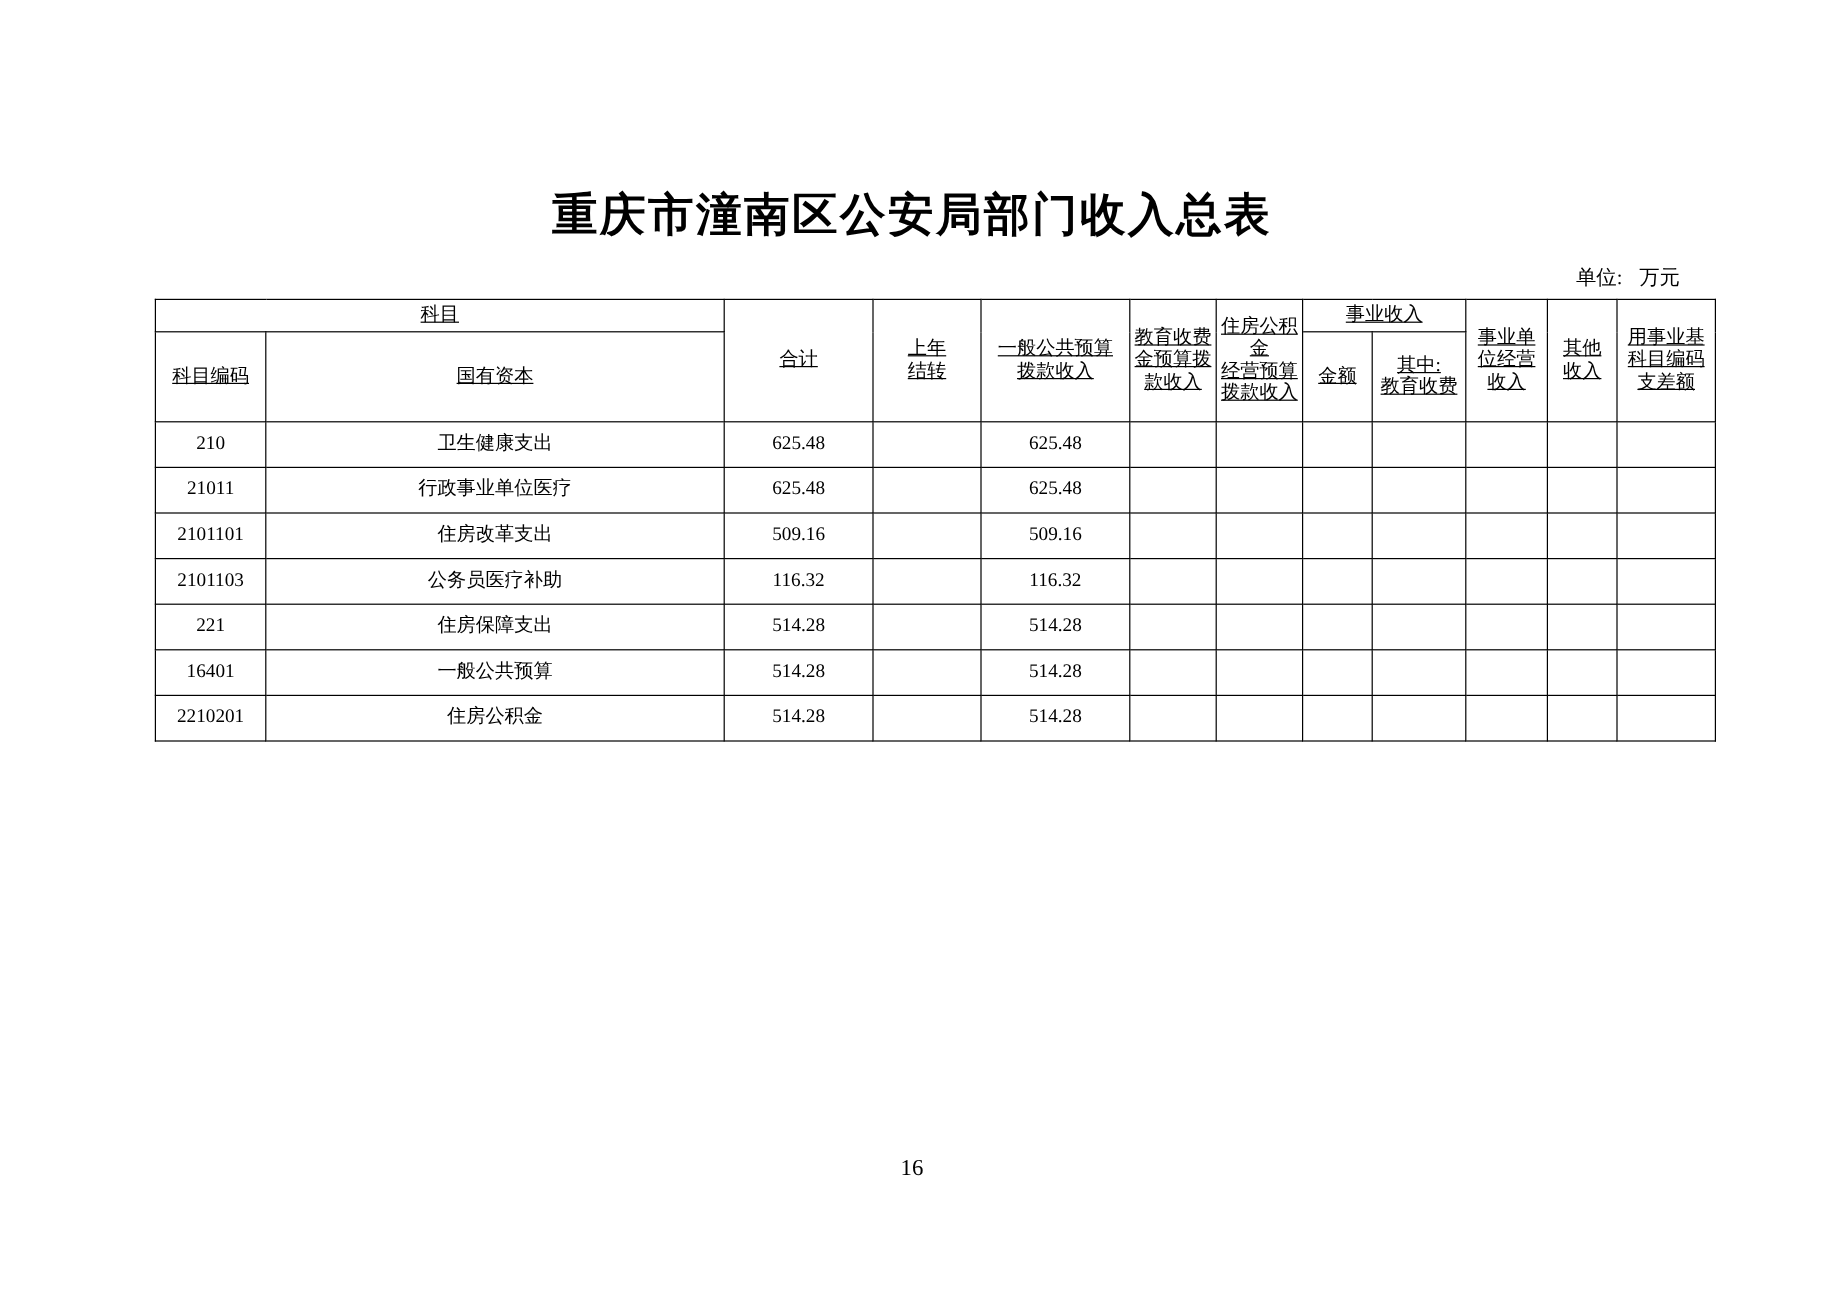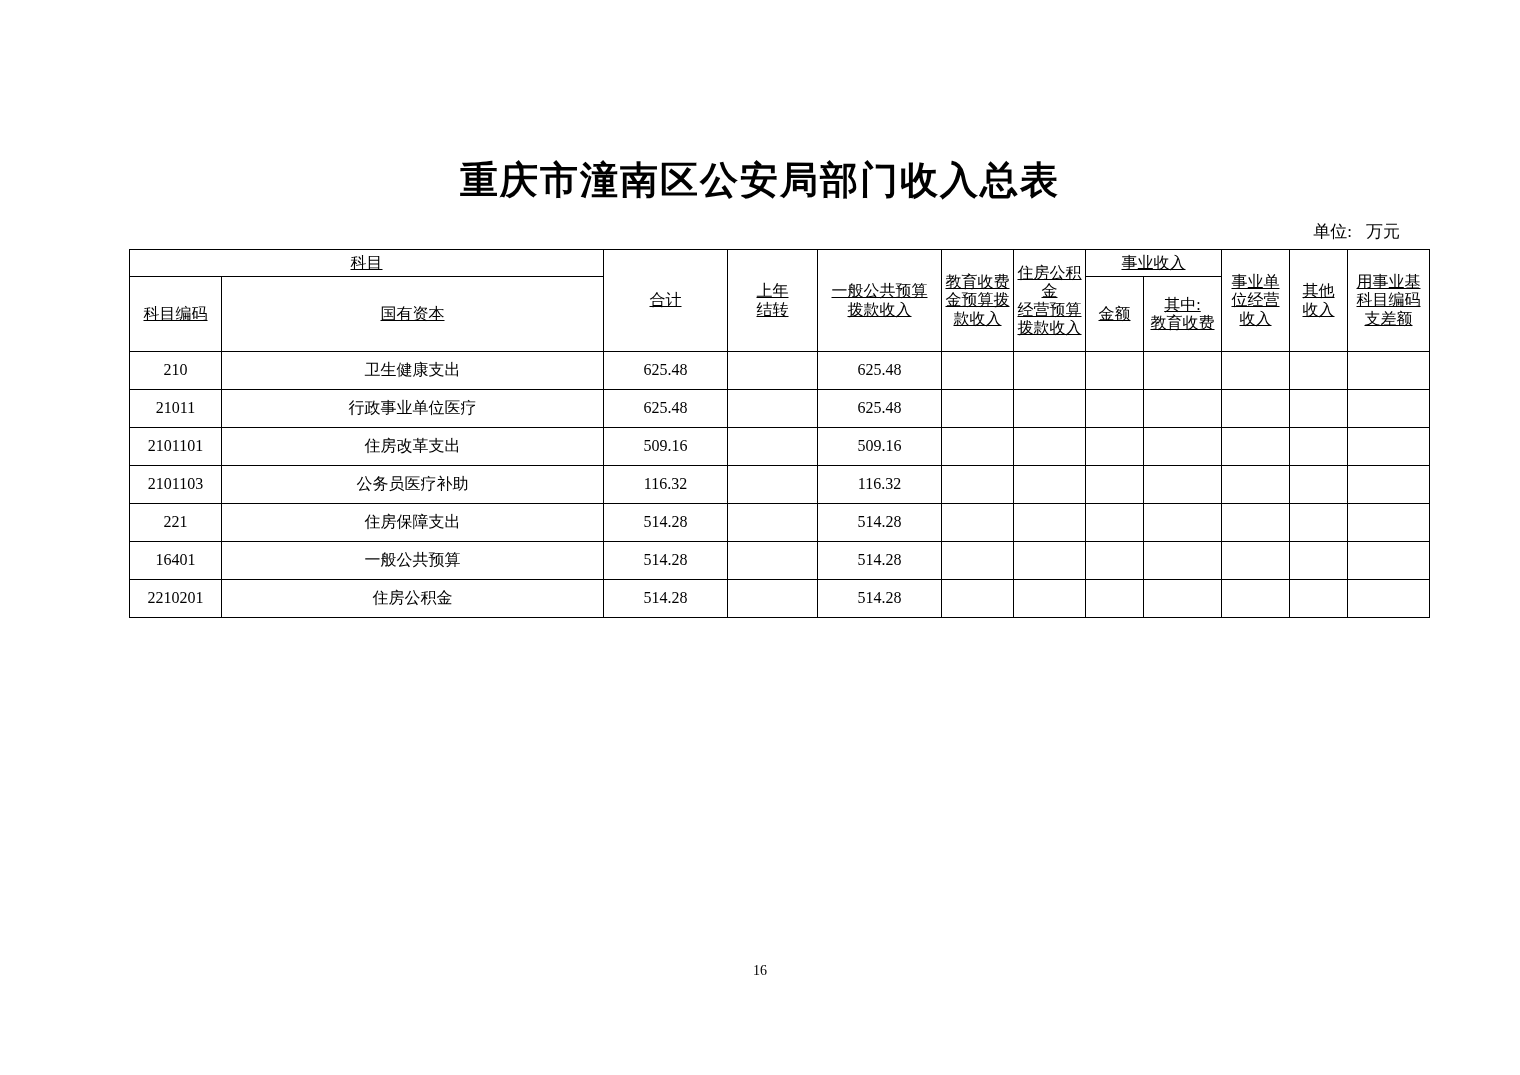--- a/index.html
+++ b/index.html
@@ -88,21 +88,21 @@
   .indent-2 { padding-left: 140px; }
   .small-hdr {
     font-size: 15px;
   }
   .page-number {
     position: absolute;
     top: 963px;
     left: 0;
     width: 1520px;
     text-align: center;
-    font-size: 14px;
+    font-size: 19px;
   }
   
   col.c-code { width: 92px; }
   col.c-name { width: 382px; }
   col.c-total { width: 124px; }
   col.c-carry { width: 90px; }
   col.c-pub { width: 124px; }
   col.c-gov { width: 72px; }
   col.c-soe { width: 72px; }
   col.c-biz-amt { width: 58px; }

